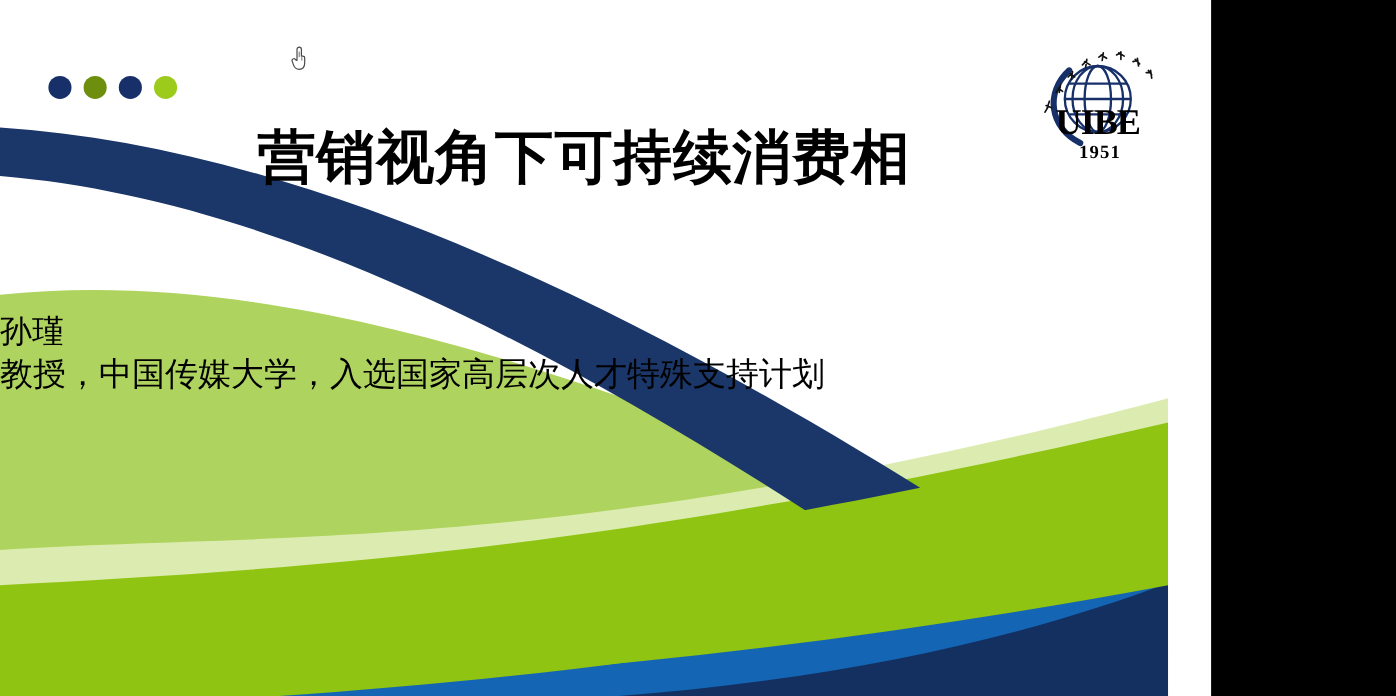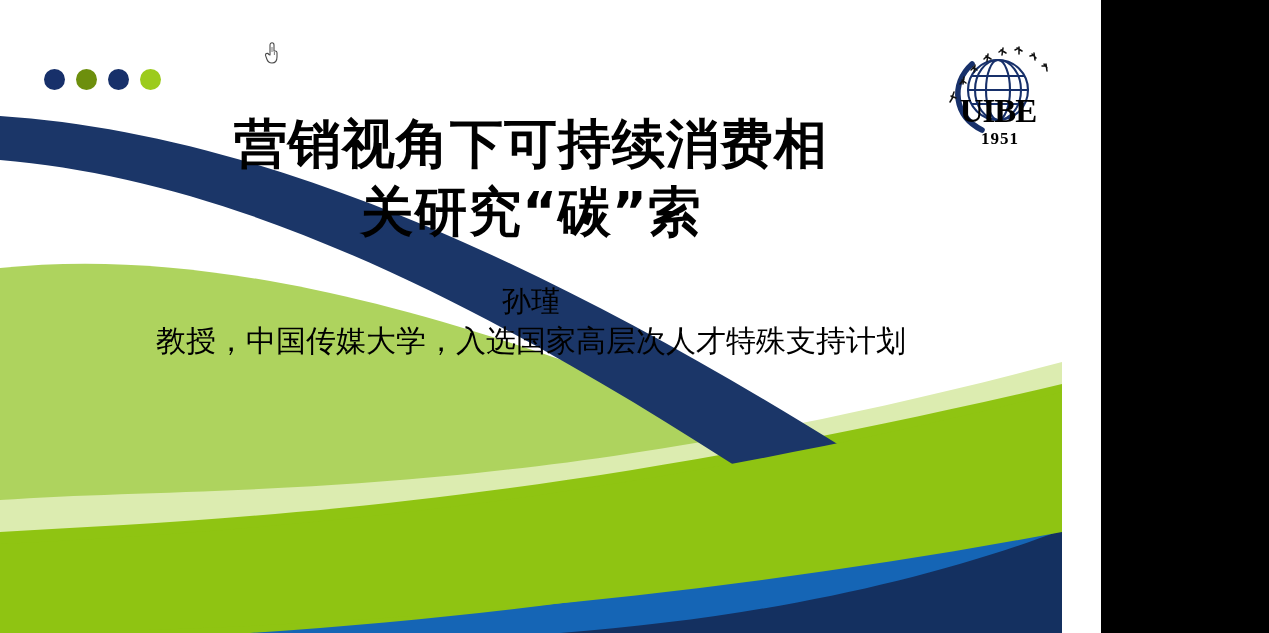--- a/index.html
+++ b/index.html
@@ -30,21 +30,21 @@
     text-align:center;color:#000;
     font-family:"DejaVu Sans","Liberation Sans",sans-serif;
     font-weight:700;font-size:53px;line-height:1.28;
     letter-spacing:1px;
   }
   #title-block .tline{display:block;white-space:nowrap;}
 
   
   #presenter-block{
     position:absolute;left:0;top:250px;width:1062px;z-index:5;
-    text-align:center;color:#000;
+    text-align:left;color:#000;
     font-family:"DejaVu Serif","Liberation Serif",serif;
     font-size:30px;line-height:1.33;font-weight:400;
   }
   #presenter-block .pline{display:block;white-space:nowrap;}
   #presenter-name{font-size:29px;}
 
   
   #pointer-cursor{position:absolute;left:262px;top:40px;width:22px;height:26px;z-index:20;}
 
   
@@ -129,21 +129,20 @@
         <path d="M104,26 l4,0 M106,24 l3,4 M108,24 l1,7"></path>
       </g>
 
       <text x="60" y="82" text-anchor="middle" font-family="'Liberation Serif','DejaVu Serif',serif" font-size="33" font-weight="700" fill="#000" letter-spacing="-1">UIBE</text>
 
       <text x="62" y="104" text-anchor="middle" font-family="'Liberation Serif','DejaVu Serif',serif" font-size="17" font-weight="700" fill="#000" letter-spacing="1">1951</text>
     </svg>
 
     <div id="title-block">
       <span class="tline">营销视角下可持续消费相</span>
-      <span class="tline">关研究“碳”索</span>
     </div>
 
     <div id="presenter-block">
       <span class="pline" id="presenter-name">孙瑾</span>
       <span class="pline">教授，中国传媒大学，入选国家高层次人才特殊支持计划</span>
     </div>
   </div>
 
   <div id="video-panel">
     <svg id="video-bg" viewBox="0 0 149 82" preserveAspectRatio="none">

